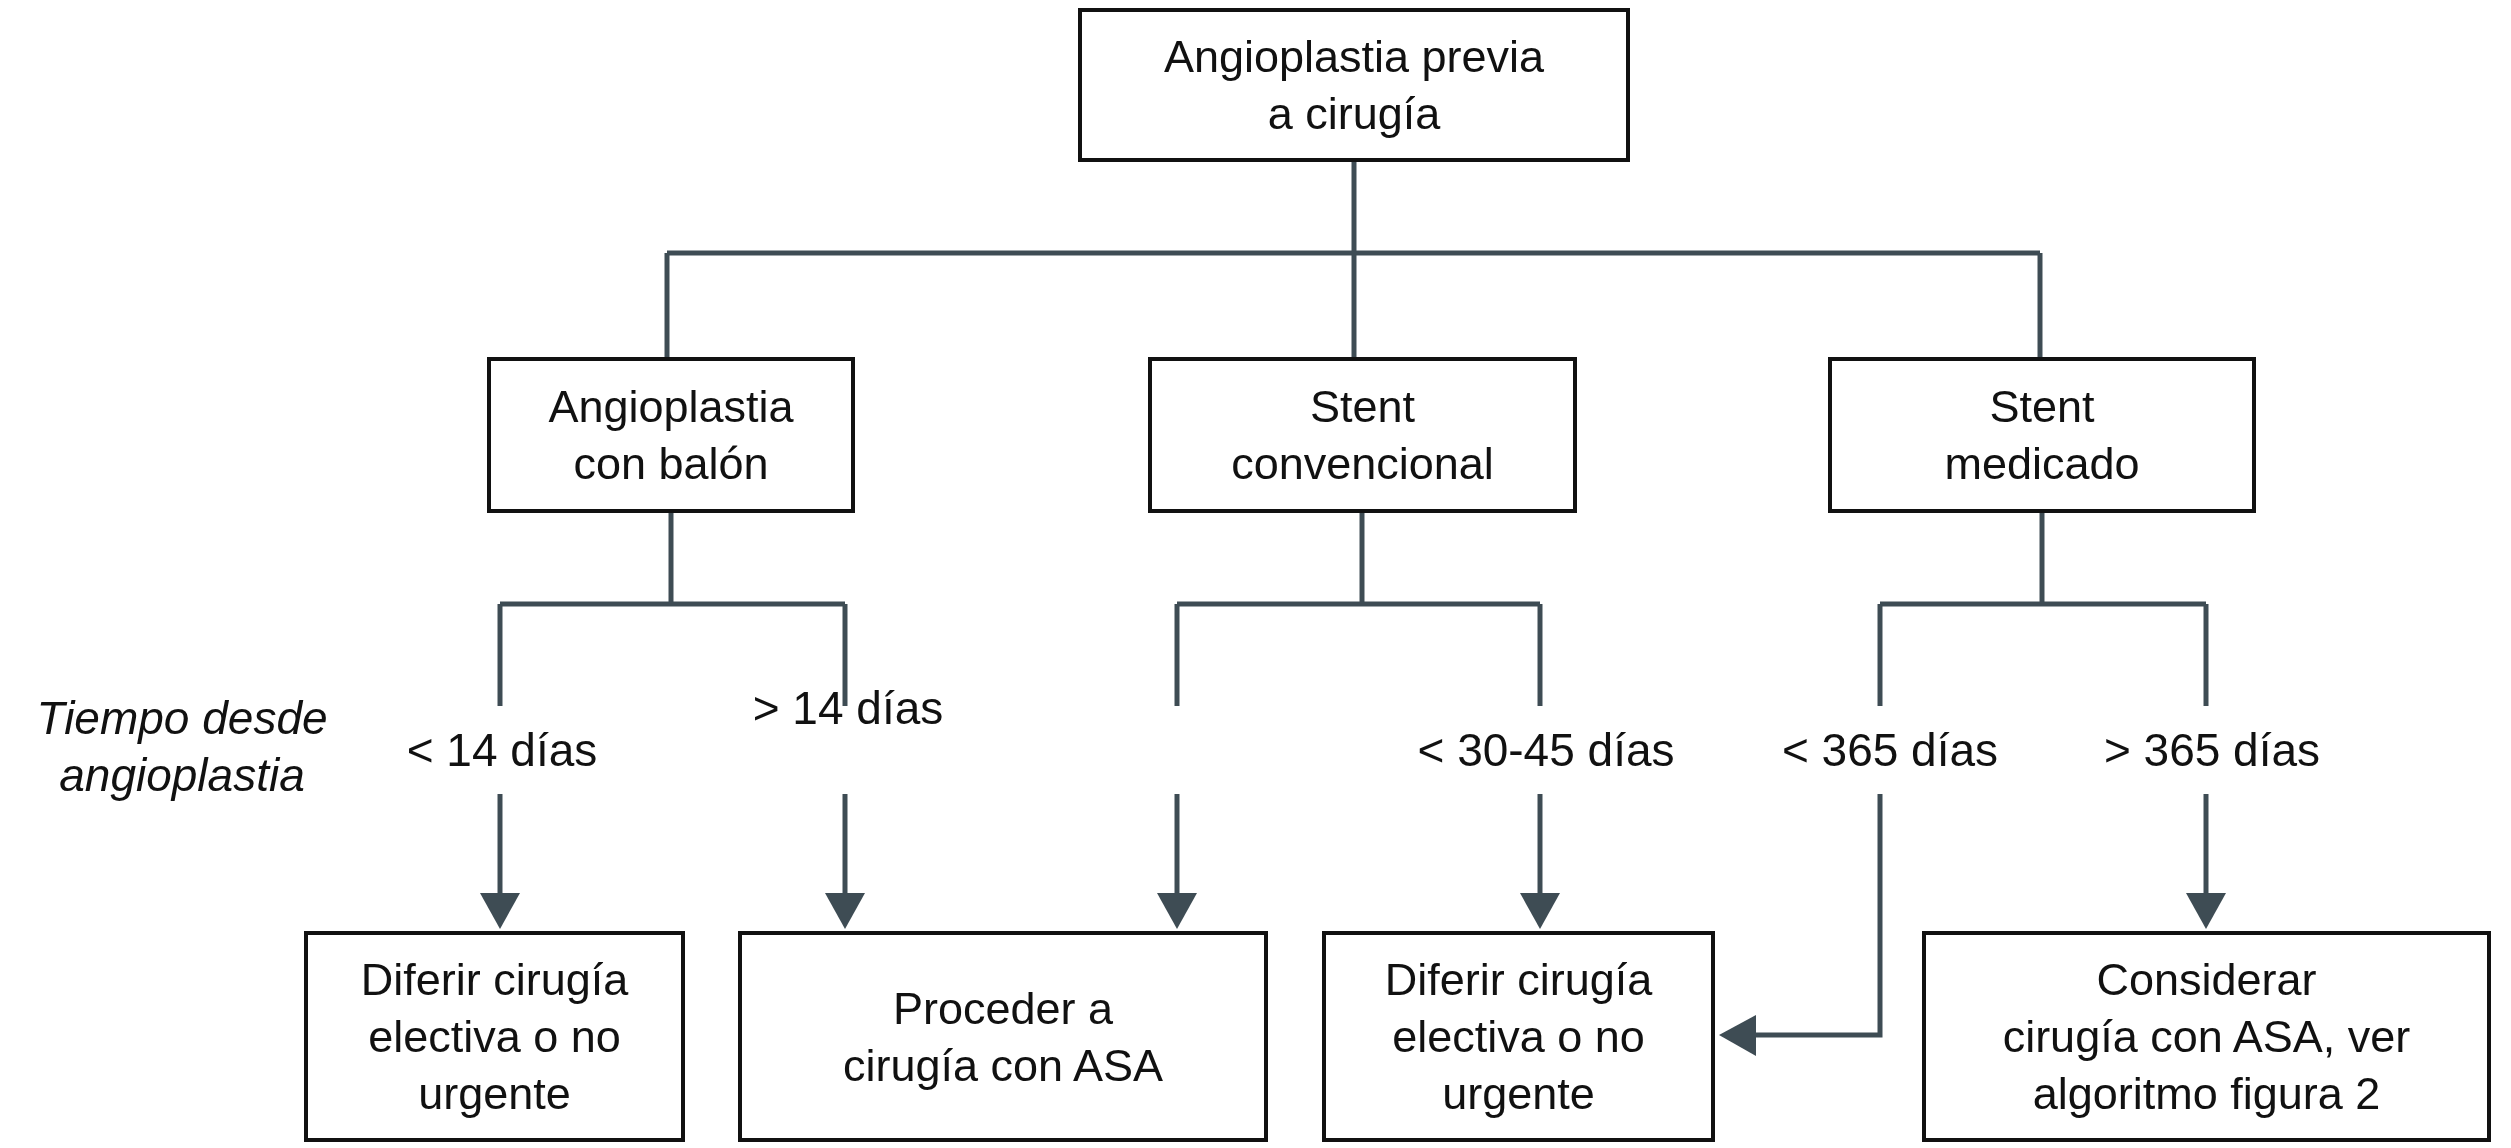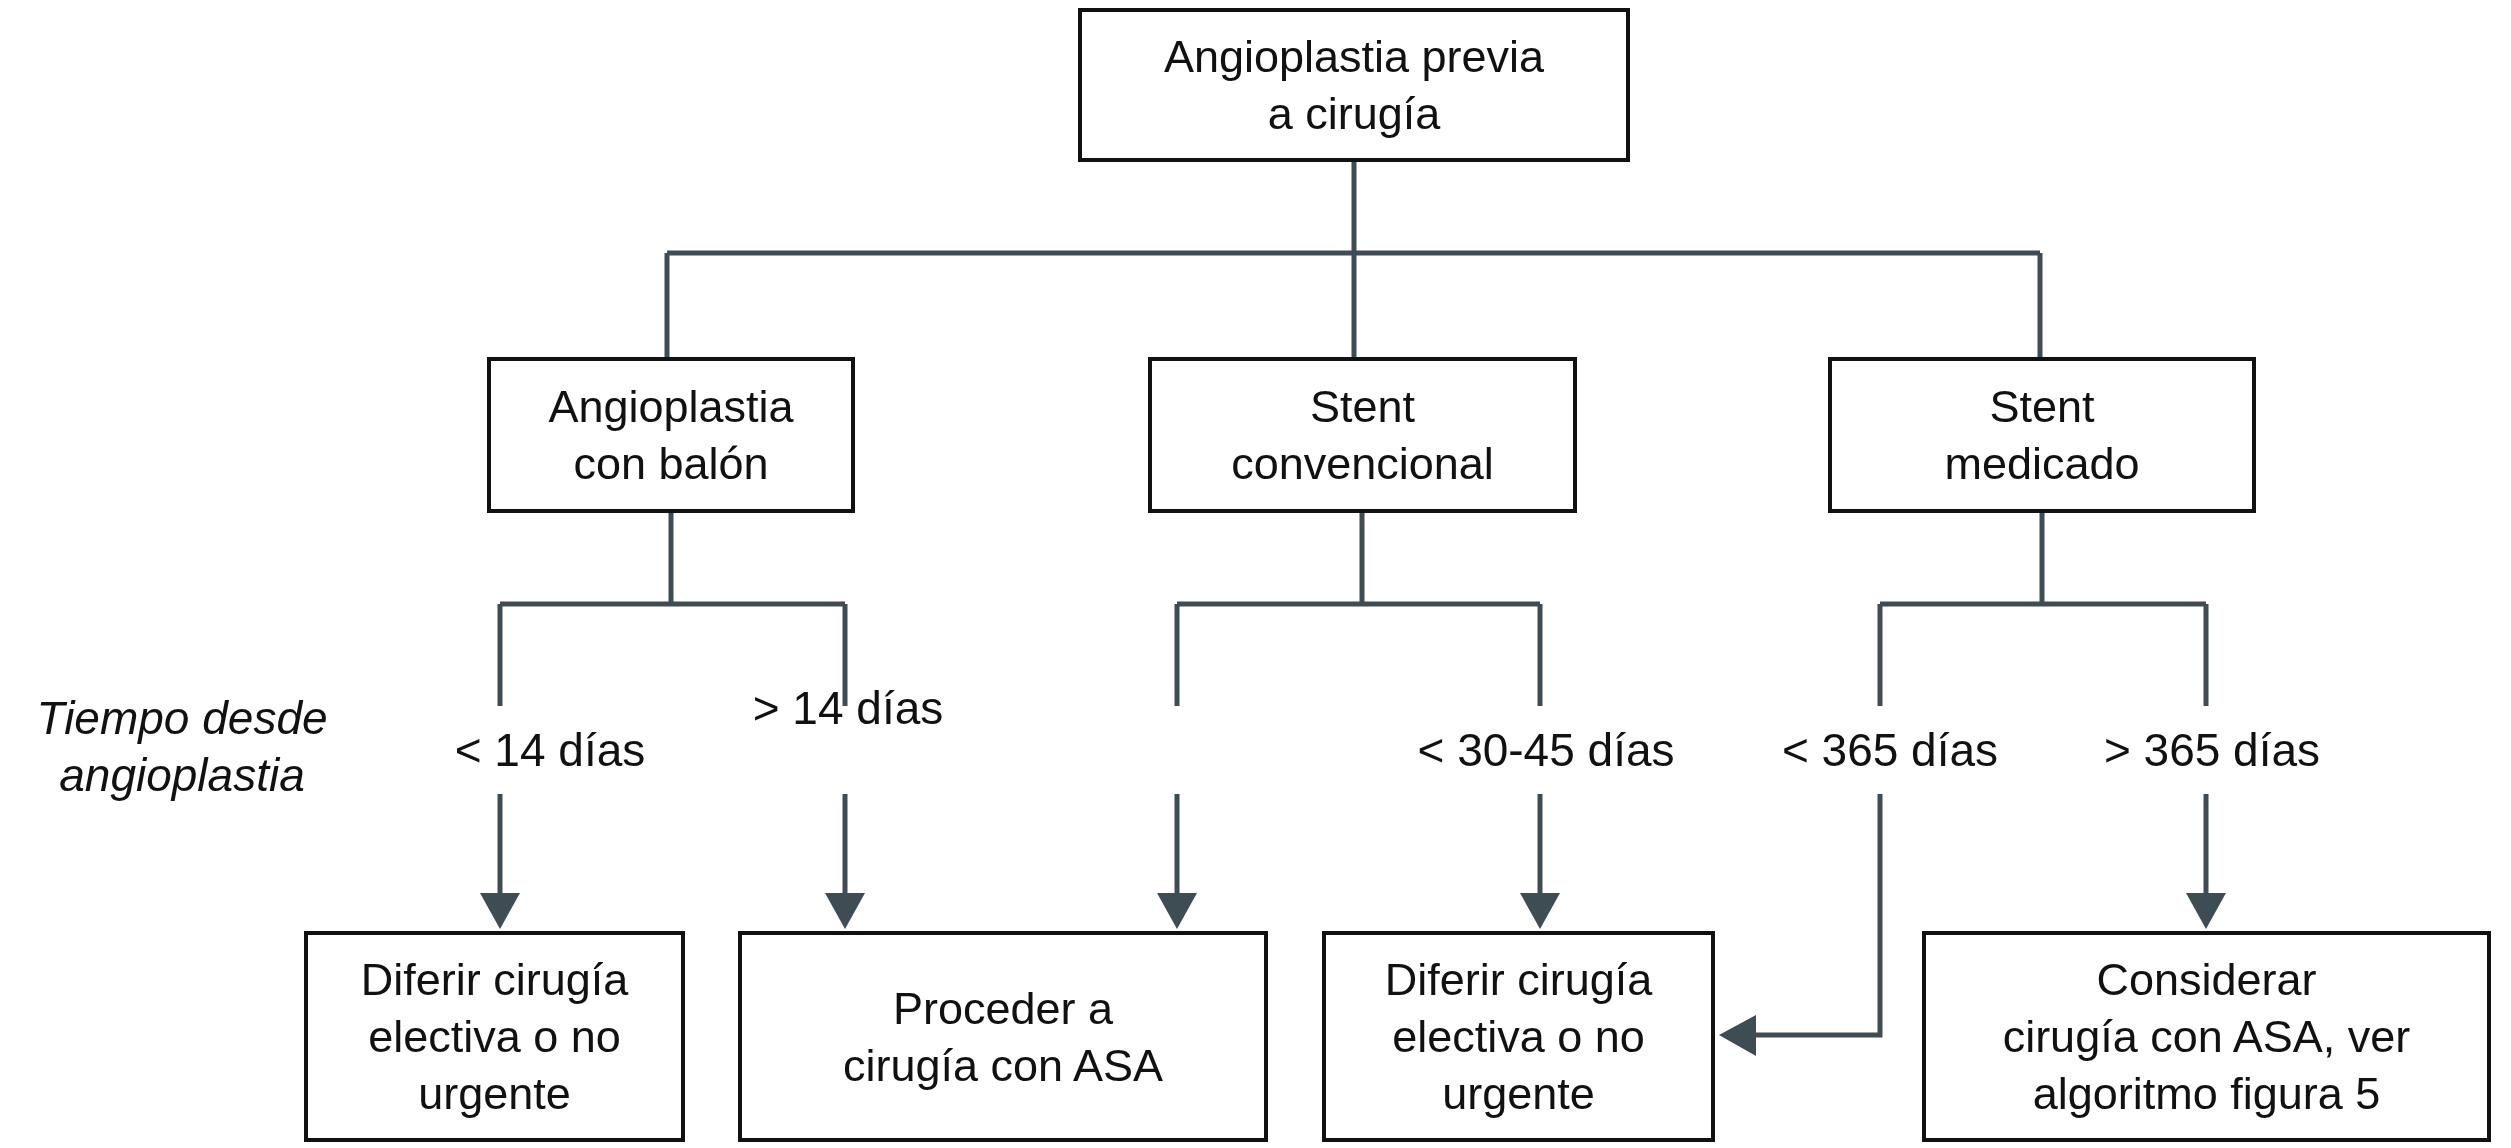--- a/index.html
+++ b/index.html
@@ -110,24 +110,24 @@
 
   <div class="node" style="left:738px; top:931px; width:530px; height:211px;">Proceder a
 cirugía con ASA</div>
 
   <div class="node" style="left:1322px; top:931px; width:393px; height:211px;">Diferir cirugía
 electiva o no
 urgente</div>
 
   <div class="node" style="left:1922px; top:931px; width:569px; height:211px;">Considerar
 cirugía con ASA, ver
-algoritmo figura 5</div>
+algoritmo figura 2</div>
 
   <div class="side-label" style="left:182px; top:690px;font-style:italic;">Tiempo desde
 angioplastia</div>
 
-  <div class="edge-label" style="left:502px; top:722px;margin-left:48px;">&lt; 14 días</div>
+  <div class="edge-label" style="left:502px; top:722px;">&lt; 14 días</div>
   <div class="edge-label" style="left:848px; top:680px;">&gt; 14 días</div>
   <div class="edge-label" style="left:1546px; top:722px;">&lt; 30-45 días</div>
   <div class="edge-label" style="left:1890px; top:722px;">&lt; 365 días</div>
   <div class="edge-label" style="left:2212px; top:722px;">&gt; 365 días</div>
 
 </div>
 
 </body></html>

